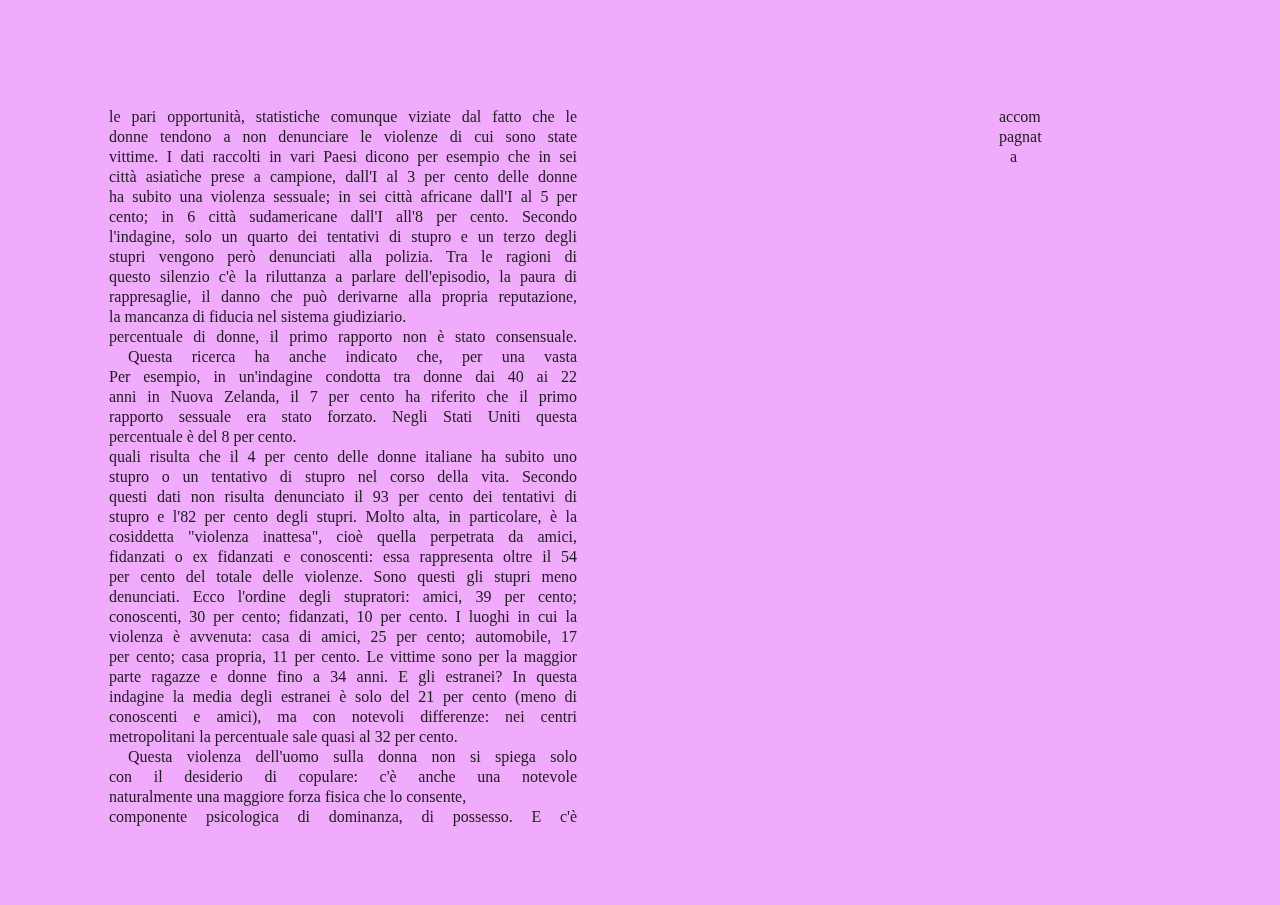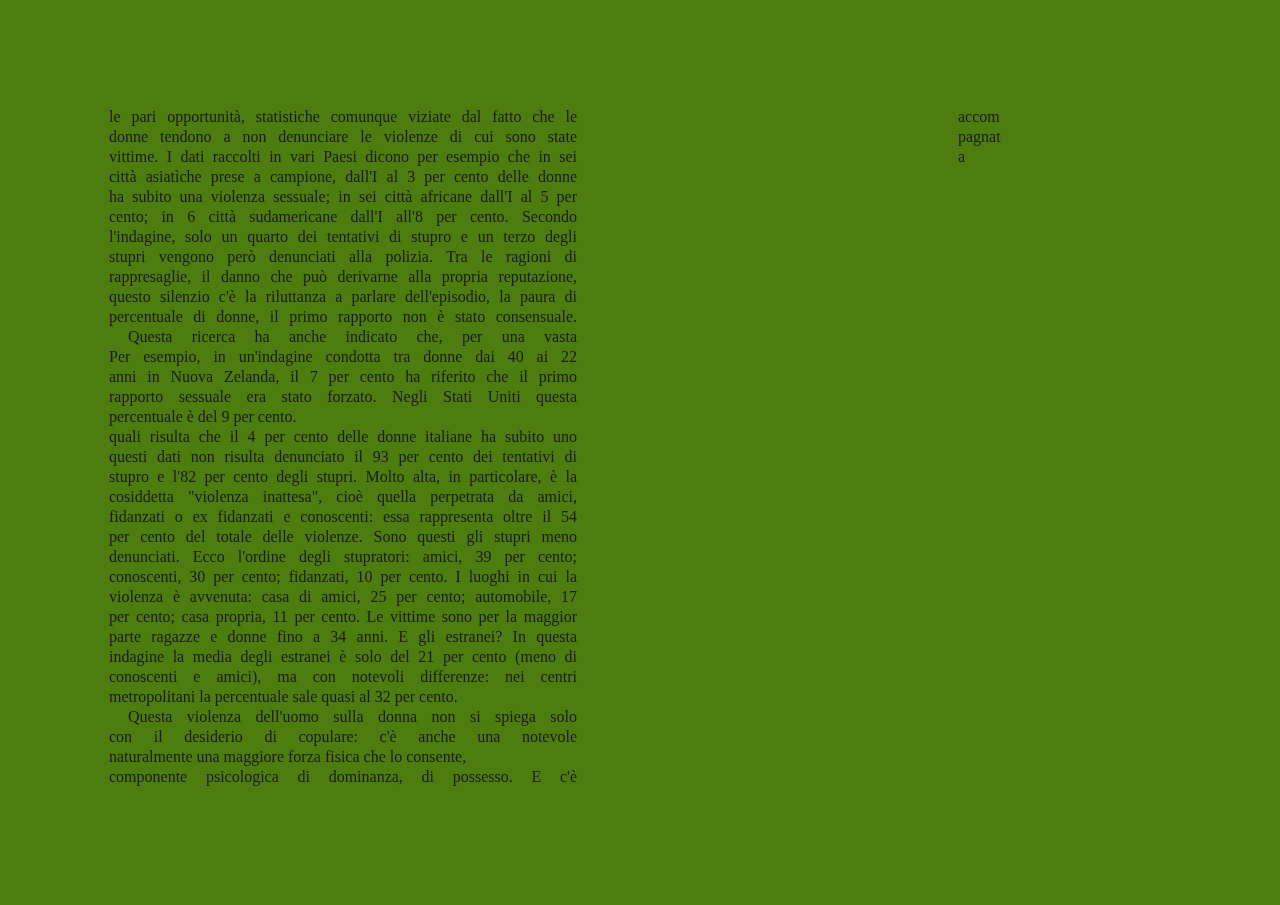--- a/index.html
+++ b/index.html
@@ -11,21 +11,21 @@
     width: 1280px;
     height: 905px;
     position: relative;
     overflow: hidden;
     font-family: "Liberation Serif", serif;
     color: #1b1b1b;
   }
   .page {
     position: absolute;
     inset: 0;
-    background: #4d7c0f;
+    background: #f0abfc;
   }
   .main-column {
     position: absolute;
     left: 109px;
     top: 107px;
     width: 468px;
     font-size: 16px;
     line-height: 20px;
   }
   .side-column {
@@ -46,50 +46,53 @@
     white-space: normal;
     overflow: hidden;
   }
   .line.last {
     text-align-last: left;
   }
   .line.indent {
     text-indent: 19px;
   }
   .side-line {
-    text-align: left;
+    text-align: center;
+    margin-left: 41px;
   }
 </style>
 </head>
 <body>
 
 <div class="page">
   <div class="main-column">
       <div class="para">
         <div class="line">le pari opportunità, statistiche comunque viziate dal fatto che le</div>
         <div class="line">donne tendono a non denunciare le violenze di cui sono state</div>
         <div class="line">vittime. I dati raccolti in vari Paesi dicono per esempio che in sei</div>
         <div class="line">città asiatìche prese a campione, dall'I al 3 per cento delle donne</div>
         <div class="line">ha subito una violenza sessuale; in sei città africane dall'I al 5 per</div>
         <div class="line">cento; in 6 città sudamericane dall'I all'8 per cento. Secondo</div>
         <div class="line">l'indagine, solo un quarto dei tentativi di stupro e un terzo degli</div>
         <div class="line">stupri vengono però denunciati alla polizia. Tra le ragioni di</div>
+        <div class="line">questo silenzio c'è la riluttanza a parlare dell'episodio, la paura di</div>
         <div class="line">rappresaglie, il danno che può derivarne alla propria reputazione,</div>
-        <div class="line">questo silenzio c'è la riluttanza a parlare dell'episodio, la paura di</div>
+        <div class="line last">la mancanza di fiducia nel sistema giudiziario.</div>
       </div>
       <div class="para">
         <div class="line">percentuale di donne, il primo rapporto non è stato consensuale.</div>
         <div class="line indent">Questa ricerca ha anche indicato che, per una vasta</div>
         <div class="line">Per esempio, in un'indagine condotta tra donne dai 40 ai 22</div>
         <div class="line">anni in Nuova Zelanda, il 7 per cento ha riferito che il primo</div>
         <div class="line">rapporto sessuale era stato forzato. Negli Stati Uniti questa</div>
-        <div class="line last">percentuale è del 9 per cento.</div>
+        <div class="line last">percentuale è del 8 per cento.</div>
       </div>
       <div class="para">
         <div class="line">quali risulta che il 4 per cento delle donne italiane ha subito uno</div>
+        <div class="line">stupro o un tentativo di stupro nel corso della vita. Secondo</div>
         <div class="line">questi dati non risulta denunciato il 93 per cento dei tentativi di</div>
         <div class="line">stupro e l'82 per cento degli stupri. Molto alta, in particolare, è la</div>
         <div class="line">cosiddetta "violenza inattesa", cioè quella perpetrata da amici,</div>
         <div class="line">fidanzati o ex fidanzati e conoscenti: essa rappresenta oltre il 54</div>
         <div class="line">per cento del totale delle violenze. Sono questi gli stupri meno</div>
         <div class="line">denunciati. Ecco l'ordine degli stupratori: amici, 39 per cento;</div>
         <div class="line">conoscenti, 30 per cento; fidanzati, 10 per cento. I luoghi in cui la</div>
         <div class="line">violenza è avvenuta: casa di amici, 25 per cento; automobile, 17</div>
         <div class="line">per cento; casa propria, 11 per cento. Le vittime sono per la maggior</div>
         <div class="line">parte ragazze e donne fino a 34 anni. E gli estranei? In questa</div>

